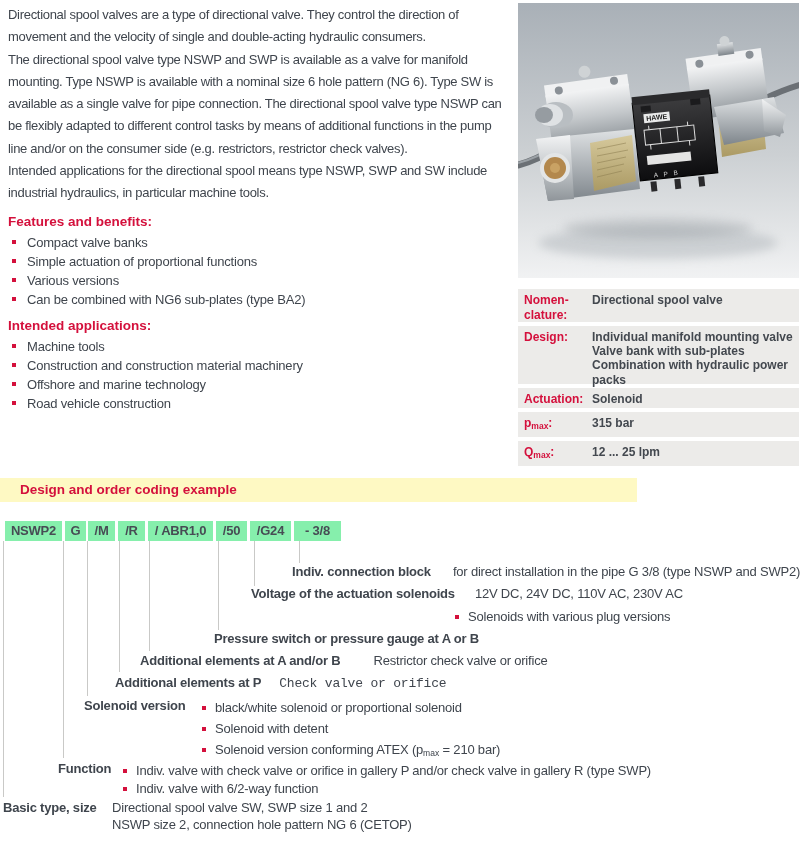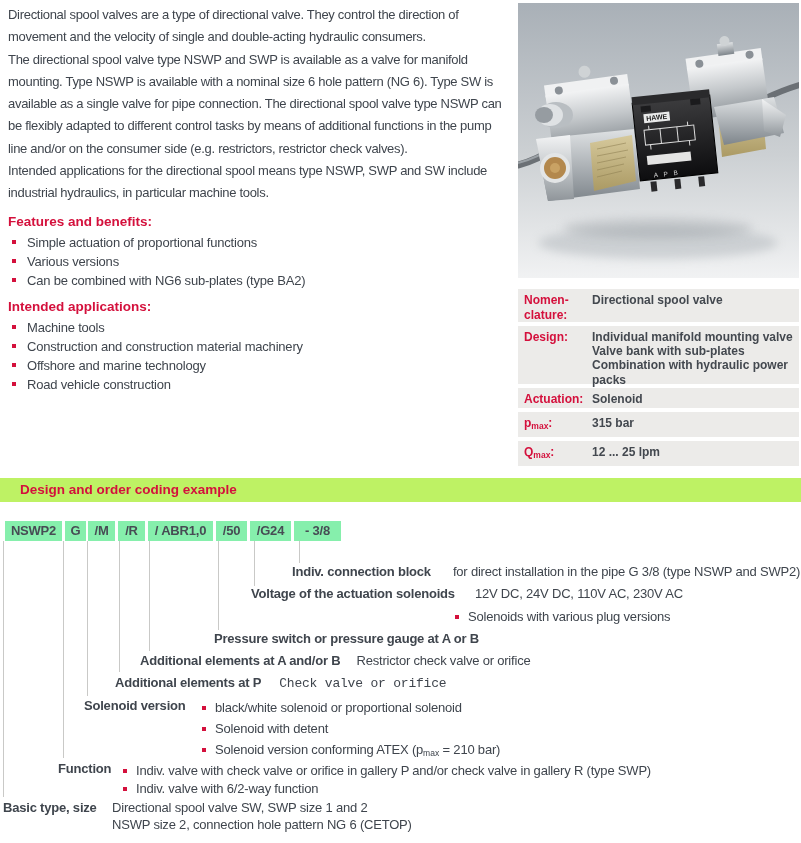--- a/index.html
+++ b/index.html
@@ -19,21 +19,21 @@
   
   .photo { position:absolute; left:518px; top:3px; width:281px; height:275px; }
   
   .spec { position:absolute; left:518px; top:289px; width:281px; }
   .spec-row { display:flex; background:#ecebe9; margin-bottom:4px; padding:4px 0 0 6px; }
   .spec-label { width:68px; flex:0 0 auto; color:#d4103c; font-weight:bold; font-size:12px; line-height:15px; white-space:pre-line; }
   .spec-values { flex:1; color:#43484f; font-weight:bold; font-size:12px; line-height:14.2px; }
   .h33 { height:33px; } .h58 { height:58px; } .h20 { height:20px; } .h25 { height:25px; }
   .subt { font-size:8.5px; vertical-align:-2px; letter-spacing:0; }
   
-  .banner { position:absolute; left:0; top:478px; width:801px; height:24px; background:#bef264;padding-left:12px; }
+  .banner { position:absolute; left:0; top:478px; width:637px; height:24px; background:#fef9c3;padding-left:12px; }
   .banner span { position:absolute; left:20px; top:0; line-height:24px; color:#d4103c; font-size:13.5px; font-weight:bold; }
   
   .seg { position:absolute; top:521px; height:20px; background:#86efac; color:#474c54;
          font-size:13px; font-weight:bold; text-align:center; line-height:20px; letter-spacing:-0.2px; white-space:nowrap; }
   .vline { position:absolute; width:1px; background:#c9c9c7; }
   .crow { position:absolute; font-size:13px; line-height:15px; white-space:nowrap; letter-spacing:-0.2px; color:#3f454d; }
   .clabel { font-weight:bold; }
   .csq { display:inline-block; width:4px; height:4px; background:#d4103c; vertical-align:2px; margin-right:9px; }
 </style>
 </head>
@@ -41,20 +41,24 @@
 
 <div class="page">
 
   <div class="left-col">
     <p class="intro-p">Directional spool valves are a type of directional valve. They control the direction of movement and the velocity of single and double-acting hydraulic consumers.</p>
     <p class="intro-p">The directional spool valve type NSWP and SWP is available as a valve for manifold mounting. Type NSWP is available with a nominal size 6 hole pattern (NG 6). Type SW is available as a single valve for pipe connection. The directional spool valve type NSWP can be flexibly adapted to different control tasks by means of additional functions in the pump line and/or on the consumer side (e.g. restrictors, restrictor check valves).</p>
     <p class="intro-p">Intended applications for the directional spool means type NSWP, SWP and SW include industrial hydraulics, in particular machine tools.</p>
 
     <div class="red-heading">Features and benefits:</div>
     <ul class="blist">
+      <li>
+          <span class="sq"></span>
+          <span>Compact valve banks</span>
+        </li>
       <li>
           <span class="sq"></span>
           <span>Simple actuation of proportional functions</span>
         </li>
       <li>
           <span class="sq"></span>
           <span>Various versions</span>
         </li>
       <li>
           <span class="sq"></span>
@@ -254,21 +258,21 @@
     </div>
     <div class="crow" style="left:455px; top:609px;">
       <span class="csq"></span><span>Solenoids with various plug versions</span>
     </div>
 
     <div class="crow" style="left:214px; top:631px;">
       <span class="clabel">Pressure switch or pressure gauge at A or B</span>
     </div>
 
     <div class="crow" style="left:140px; top:653px;">
-      <span class="clabel">Additional elements at A and/or B</span><span style="margin-left:16px;">Restrictor check valve or orifice</span>
+      <span class="clabel">Additional elements at A and/or B</span><span style="margin-left:33px;">Restrictor check valve or orifice</span>
     </div>
 
     <div class="crow" style="left:115px; top:675px;">
       <span class="clabel">Additional elements at P</span><span style="margin-left:18px;font-family:Liberation Mono, monospace;">Check valve or orifice</span>
     </div>
 
     <div class="crow" style="left:84px; top:698px;">
       <span class="clabel">Solenoid version</span>
     </div>
     <div class="crow" style="left:202px; top:700px;">

